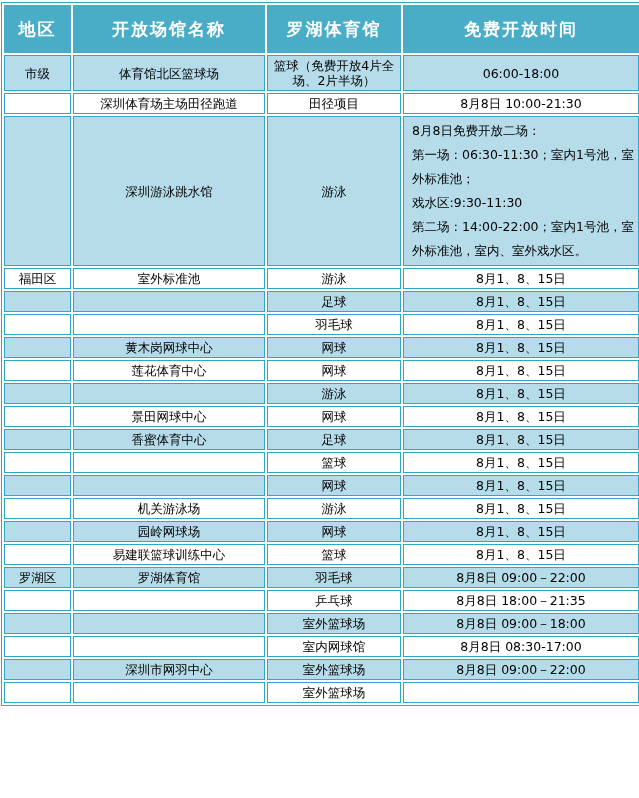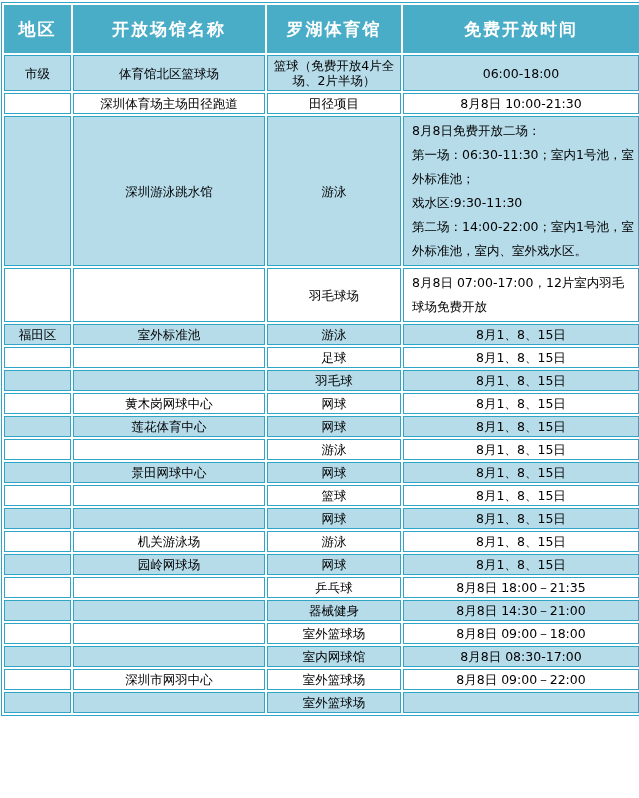--- a/index.html
+++ b/index.html
@@ -96,26 +96,20 @@
         <tr>
     <td data-field="region"></td>
     <td data-field="venue">深圳游泳跳水馆</td>
     <td data-field="activity">游泳</td>
     <td data-field="time" class="left">8月8日免费开放二场：
 第一场：06:30-11:30；室内1号池，室外标准池；
 戏水区:9:30-11:30
 第二场：14:00-22:00；室内1号池，室外标准池，室内、室外戏水区。</td>
   </tr>
         <tr>
-    <td data-field="region"></td>
-    <td data-field="venue"></td>
-    <td data-field="activity">羽毛球场</td>
-    <td data-field="time" class="left">8月8日 07:00-17:00，12片室内羽毛球场免费开放</td>
-  </tr>
-        <tr>
     <td data-field="region">福田区</td>
     <td data-field="venue">室外标准池</td>
     <td data-field="activity">游泳</td>
     <td data-field="time">8月1、8、15日</td>
   </tr>
         <tr>
     <td data-field="region"></td>
     <td data-field="venue"></td>
     <td data-field="activity">足球</td>
     <td data-field="time">8月1、8、15日</td>
@@ -145,20 +139,26 @@
     <td data-field="time">8月1、8、15日</td>
   </tr>
         <tr>
     <td data-field="region"></td>
     <td data-field="venue">景田网球中心</td>
     <td data-field="activity">网球</td>
     <td data-field="time">8月1、8、15日</td>
   </tr>
         <tr>
     <td data-field="region"></td>
+    <td data-field="venue">香蜜体育中心</td>
+    <td data-field="activity">足球</td>
+    <td data-field="time">8月1、8、15日</td>
+  </tr>
+        <tr>
+    <td data-field="region"></td>
     <td data-field="venue"></td>
     <td data-field="activity">篮球</td>
     <td data-field="time">8月1、8、15日</td>
   </tr>
         <tr>
     <td data-field="region"></td>
     <td data-field="venue"></td>
     <td data-field="activity">网球</td>
     <td data-field="time">8月1、8、15日</td>
   </tr>
@@ -166,32 +166,38 @@
     <td data-field="region"></td>
     <td data-field="venue">机关游泳场</td>
     <td data-field="activity">游泳</td>
     <td data-field="time">8月1、8、15日</td>
   </tr>
         <tr>
     <td data-field="region"></td>
     <td data-field="venue">园岭网球场</td>
     <td data-field="activity">网球</td>
     <td data-field="time">8月1、8、15日</td>
+  </tr>
+        <tr>
+    <td data-field="region"></td>
+    <td data-field="venue">易建联篮球训练中心</td>
+    <td data-field="activity">篮球</td>
+    <td data-field="time">8月1、8、15日</td>
+  </tr>
+        <tr>
+    <td data-field="region">罗湖区</td>
+    <td data-field="venue">罗湖体育馆</td>
+    <td data-field="activity">羽毛球</td>
+    <td data-field="time">8月8日 09:00－22:00</td>
   </tr>
         <tr>
     <td data-field="region"></td>
     <td data-field="venue"></td>
     <td data-field="activity">乒乓球</td>
     <td data-field="time">8月8日 18:00－21:35</td>
-  </tr>
-        <tr>
-    <td data-field="region"></td>
-    <td data-field="venue"></td>
-    <td data-field="activity">器械健身</td>
-    <td data-field="time">8月8日 14:30－21:00</td>
   </tr>
         <tr>
     <td data-field="region"></td>
     <td data-field="venue"></td>
     <td data-field="activity">室外篮球场</td>
     <td data-field="time">8月8日 09:00－18:00</td>
   </tr>
         <tr>
     <td data-field="region"></td>
     <td data-field="venue"></td>

